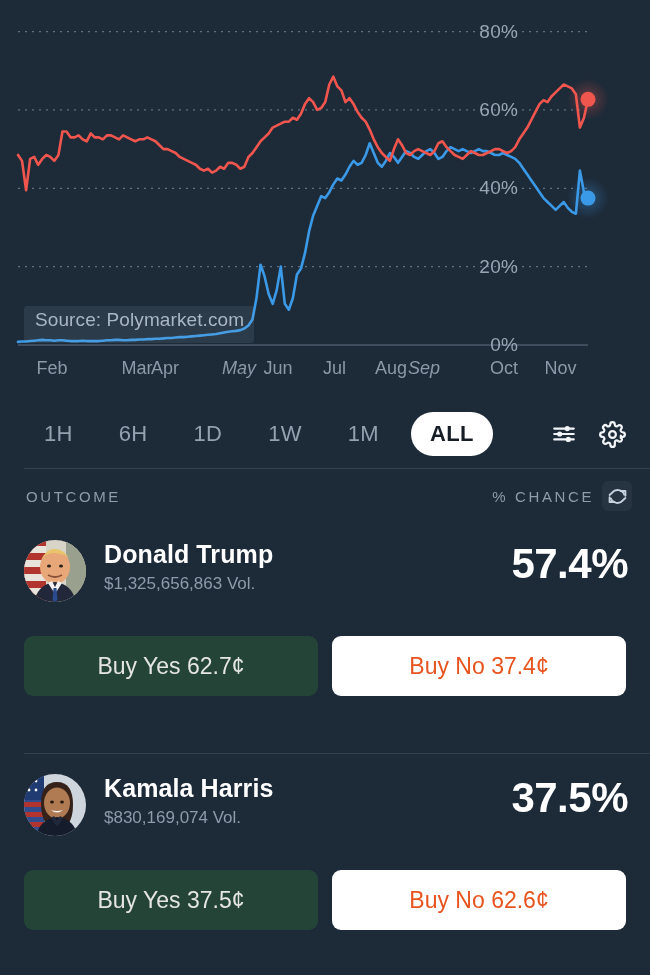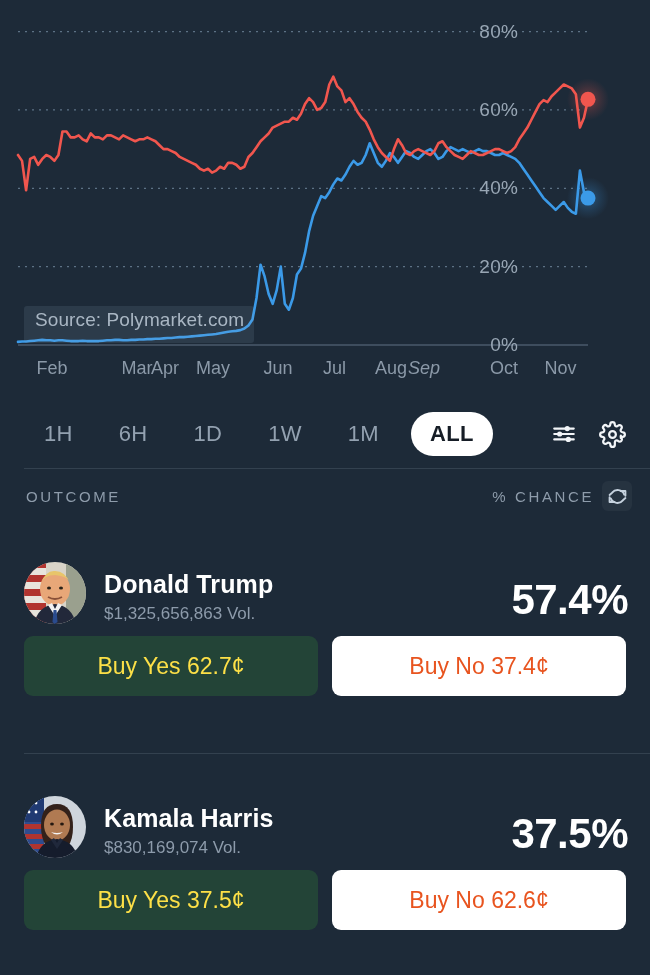--- a/index.html
+++ b/index.html
@@ -132,21 +132,21 @@
     border-radius: 6px;
     background: rgba(255,255,255,0.045);
     display: flex; align-items: center; justify-content: center;
     cursor: pointer;
   }
 
   
   .outcome-row { position: absolute; left: 0; width: 650px; }
   .row-top {
     display: flex;
-    align-items: flex-end;
+    align-items: flex-start;
     padding: 0 22px 0 24px;
     height: 84px;
   }
   .avatar {
     width: 62px; height: 62px;
     border-radius: 50%;
     overflow: hidden;
     flex: 0 0 62px;
     position: relative;
     background: #2a3746;
@@ -186,21 +186,21 @@
     border-radius: 9px;
     display: flex;
     align-items: center;
     justify-content: center;
     font-size: 23px;
     cursor: pointer;
     white-space: nowrap;
   }
   .buy-yes {
     background: #234437;
-    color: #fde047;
+    color: #e5e5e5;
   }
   .buy-no {
     background: #ffffff;
     color: #e8541f;
   }
 </style>
 </head>
 <body>
 
 <div class="chart-section">
@@ -239,21 +239,21 @@
       <div class="y-label" style="top: 31.5882px;">80%</div>
       <div class="y-label" style="top: 109.941px;">60%</div>
       <div class="y-label" style="top: 188.294px;">40%</div>
       <div class="y-label" style="top: 266.647px;">20%</div>
       <div class="y-label" style="top: 345px;">0%</div>
     </div>
   <div class="x-labels" id="x-labels">
       <div class="x-label" style="left: 52px;">Feb</div>
       <div class="x-label" style="left: 105px; margin-left: 32px;">Mar</div>
       <div class="x-label" style="left: 165px;">Apr</div>
-      <div class="x-label" style="left: 213px;">May</div>
+      <div class="x-label" style="left: 239px; font-style: italic;">May</div>
       <div class="x-label" style="left: 278px;">Jun</div>
       <div class="x-label" style="left: 334.5px;">Jul</div>
       <div class="x-label" style="left: 391px;">Aug</div>
       <div class="x-label" style="left: 424px; font-style: italic;">Sep</div>
       <div class="x-label" style="left: 504px;">Oct</div>
       <div class="x-label" style="left: 560.5px;">Nov</div>
     </div>
 
   <div class="watermark">Source: Polymarket.com</div>
 </div>

